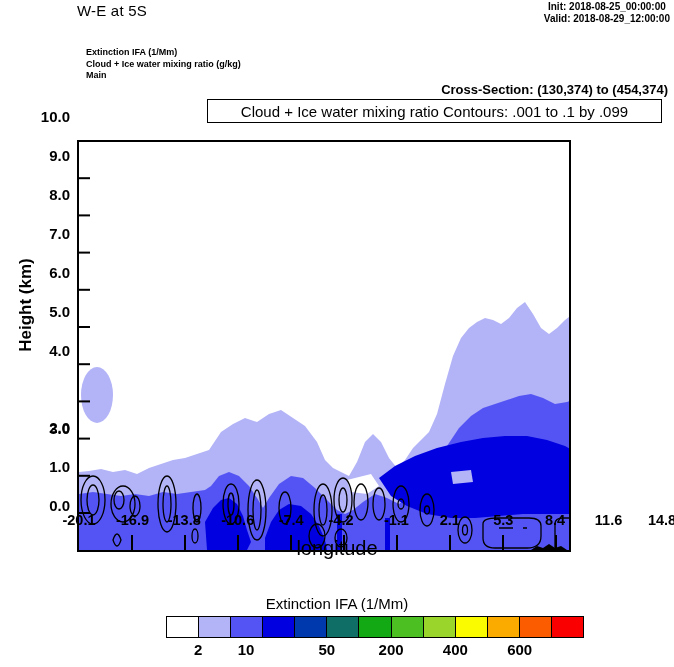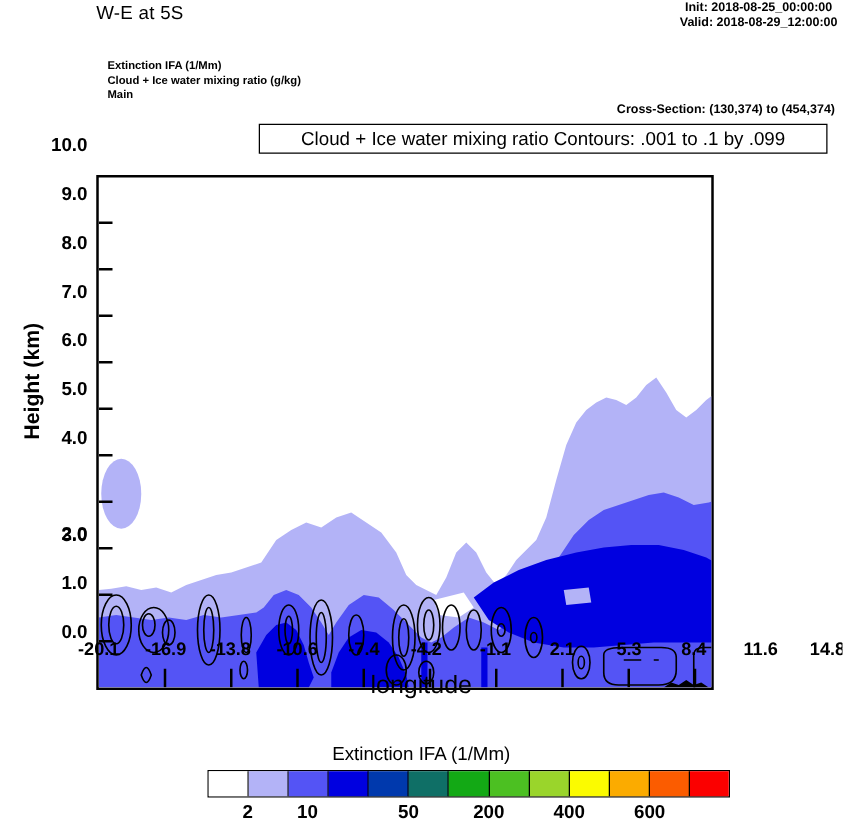--- a/index.html
+++ b/index.html
@@ -32,21 +32,21 @@
     line-height: 11.5px;
   }
   #var-block {
     left: 86px; top: 47px;
     font-size: 9px;
     font-weight: bold;
     line-height: 11.5px;
   }
   #xsec {
     right: 6px; top: 82px;
-    font-size: 10px;
+    font-size: 13px;
     font-weight: bold;
   }
 
   
   #plot-frame {
     left: 77px; top: 96px;
     width: 494px; height: 412px;
     border: 2px solid #000;
     box-sizing: border-box;
     background: #ffffff;

